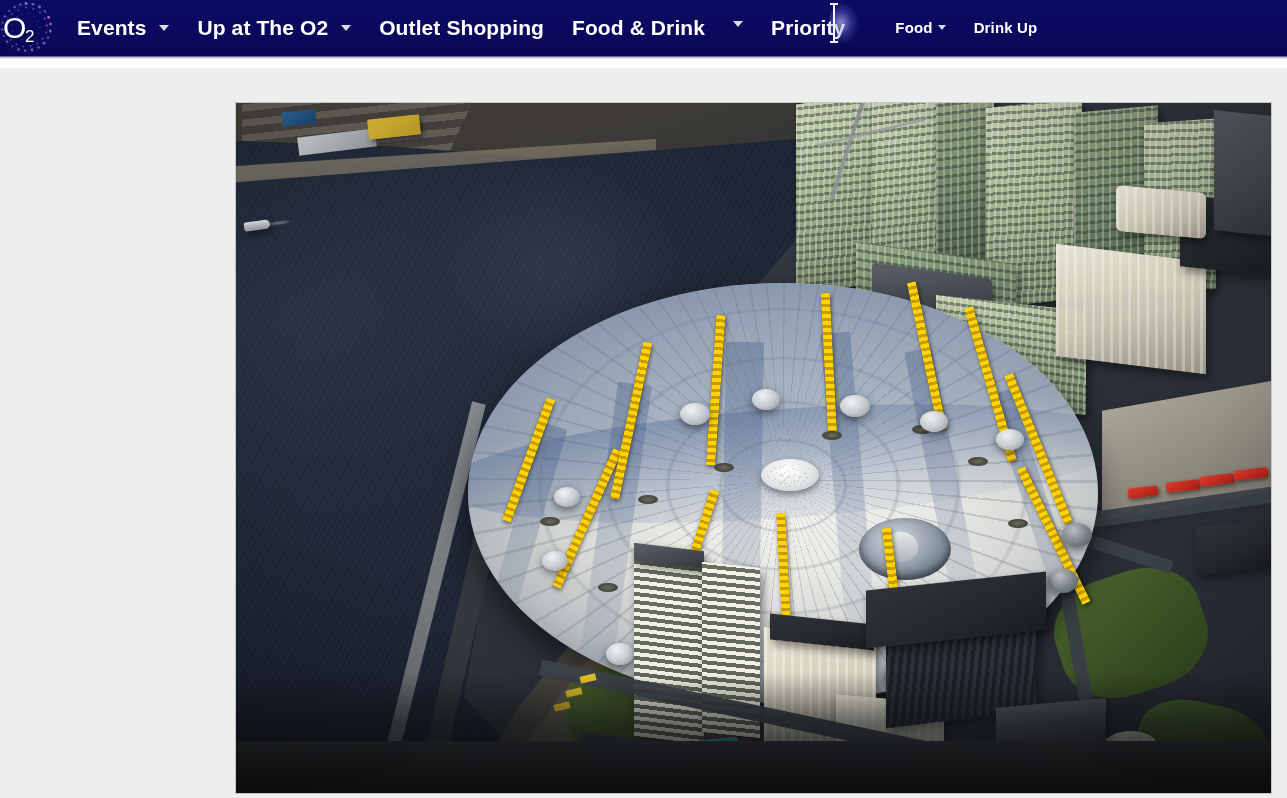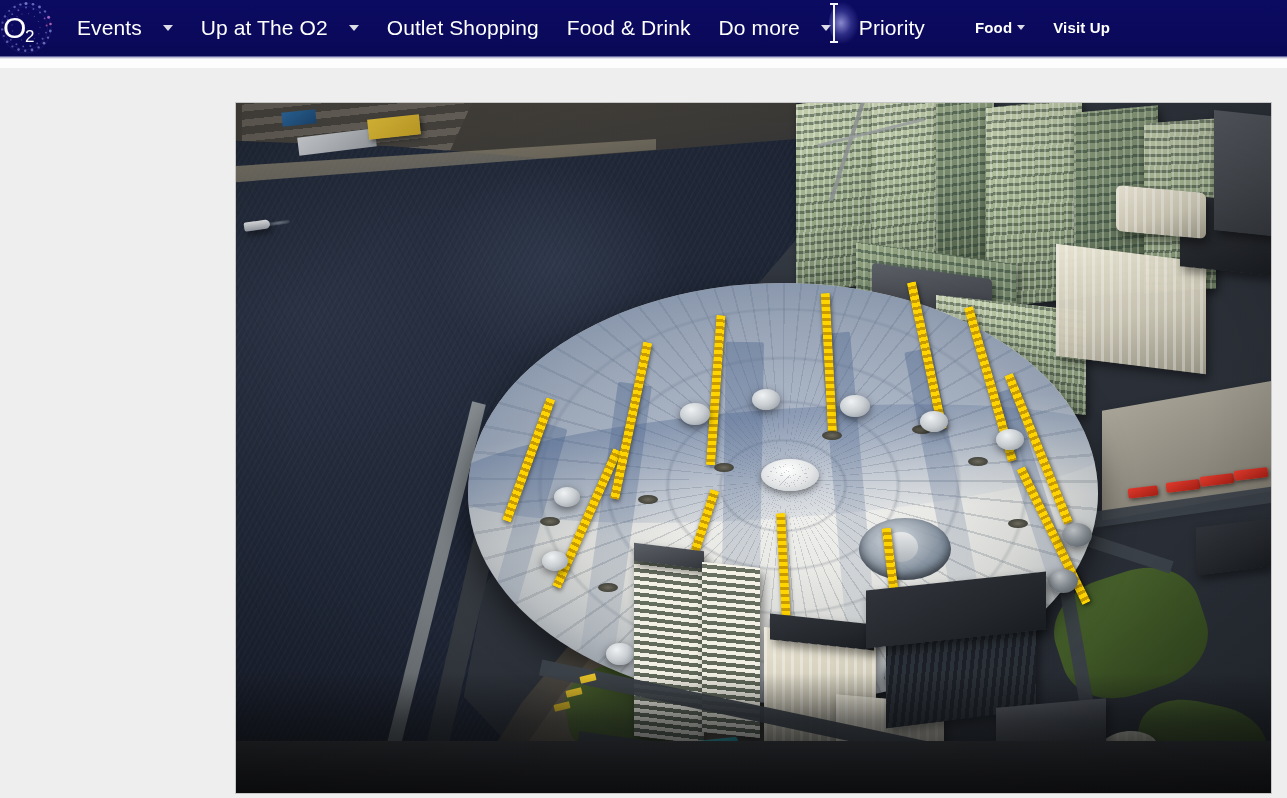--- a/index.html
+++ b/index.html
@@ -54,24 +54,24 @@
     display: flex;
     align-items: center;
     gap: 0px;
     margin-left: 7px;
     height: 56px;
   }
   .nav-item {
     position: relative;
     display: flex;
     align-items: baseline;
-    gap: 21px;
+    gap: 13px;
     color: #ffffff;
     font-size: 21px;
-    font-weight: 400;
+    font-weight: 700;
     letter-spacing: 0.1px;
     padding: 0 14px;
     line-height: 56px;
     white-space: nowrap;
     cursor: pointer;
   }
   .nav-item .label { display: inline-block; }
   .caret {
     display: inline-block;
     width: 0; height: 0;
@@ -527,35 +527,34 @@
       <span class="label">Up at The O2</span>
       <span class="caret"></span>
     </div>
     <div class="nav-item">
       <span class="label">Outlet Shopping</span>
     </div>
     <div class="nav-item">
       <span class="label">Food &amp; Drink</span>
     </div>
     <div class="nav-item">
-      <span class="label">Do more</span>
       <span class="caret"></span>
     </div>
     <div class="nav-item">
       <span class="label">Priority</span>
     </div>
   </nav>
 
   <nav class="nav-secondary">
     <div class="nav-sec-item">
       <span class="label">Food</span>
       <span class="caret-sm"></span>
     </div>
     <div class="nav-sec-item">
-      <span class="label">Visit Up</span>
+      <span class="label">Drink Up</span>
     </div>
   </nav>
 
   <div class="text-cursor">
     <div class="glow"></div>
     <div class="ibeam"></div>
   </div>
 </div>
 
 <div class="nav-underline"></div>

